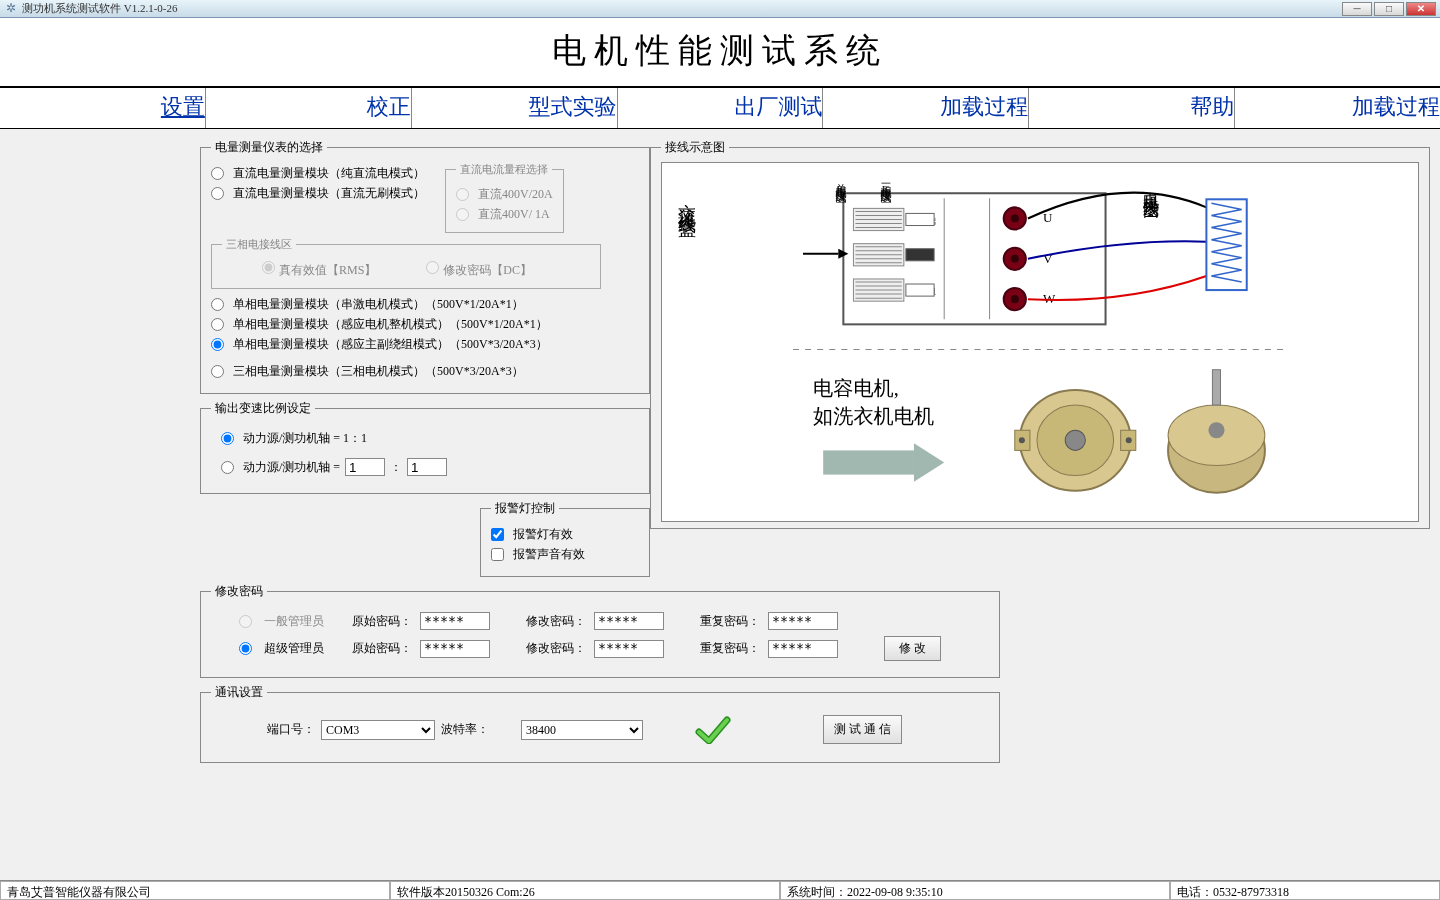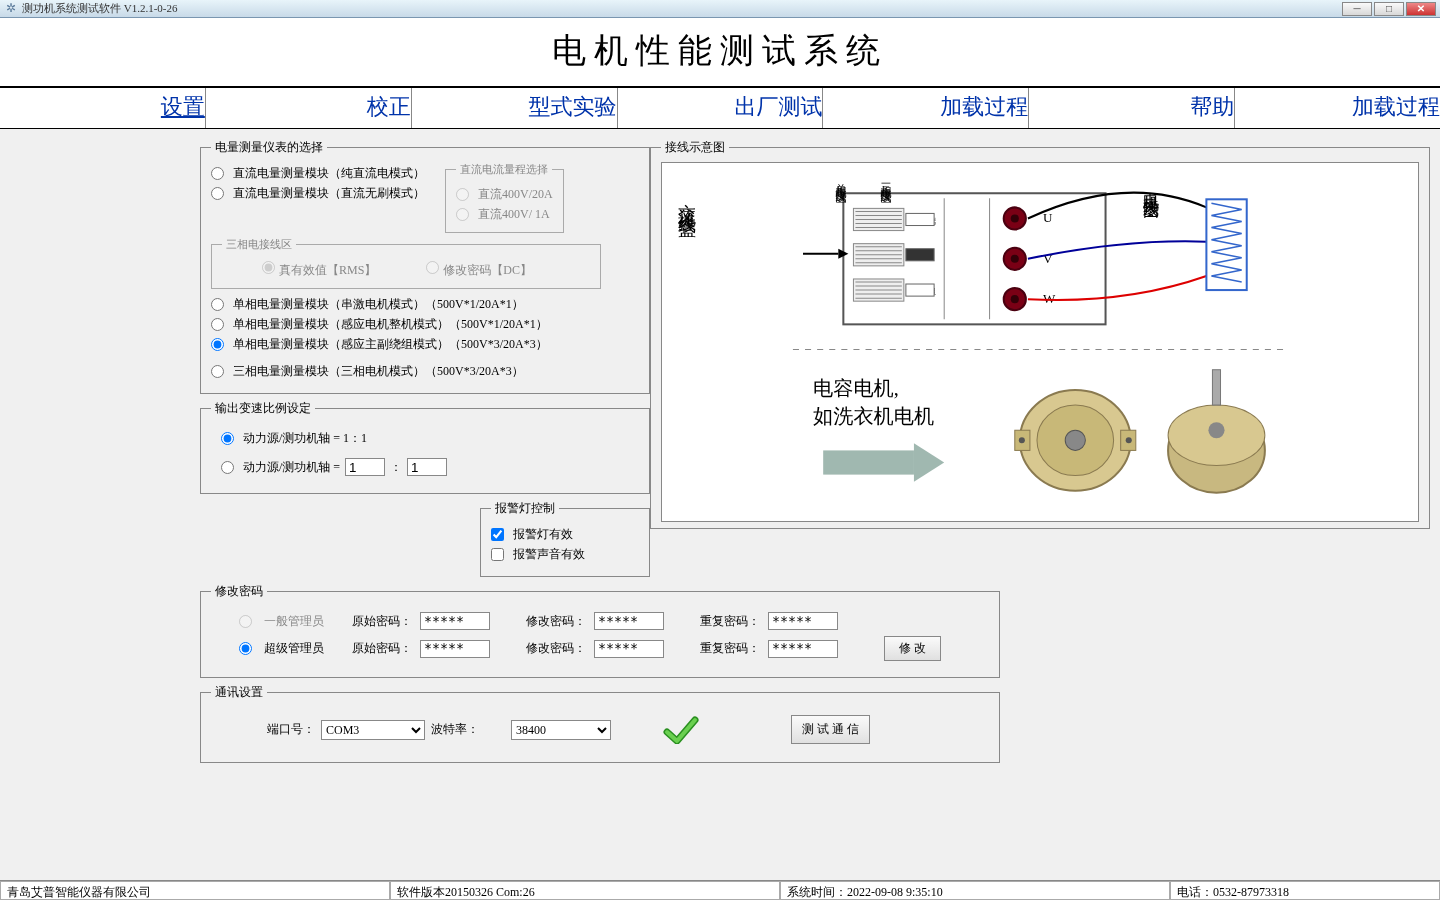--- a/index.html
+++ b/index.html
@@ -272,24 +272,24 @@
         <span style="width:30px;"></span>
         <button class="btn">修 改</button>
       </div>
     </fieldset>
 
     <fieldset style="width:800px;">
       <legend>通讯设置</legend>
       <div class="commrow">
         <span style="width:30px;"></span>
         <span>端口号：</span>
-        <select style="width:104px;"><option>COM3</option></select>
+        <select style="width:114px;"><option>COM3</option></select>
         <span>波特率：</span>
         <span style="width:20px;"></span>
-        <select style="width:100px;"><option>38400</option></select>
+        <select style="width:122px;"><option>38400</option></select>
         <span style="width:40px;"></span>
         <span class="checkmark">
           <svg width="36" height="28" viewBox="0 0 36 28">
               <path d="M 4 16 L 14 25 L 32 4" stroke="#2a9020" stroke-width="7" fill="none" stroke-linecap="round" stroke-linejoin="round"></path>
               <path d="M 4 16 L 14 25 L 32 4" stroke="#6ad050" stroke-width="4" fill="none" stroke-linecap="round" stroke-linejoin="round"></path>
             </svg>
         </span>
         <span style="width:80px;"></span>
         <button class="btn" style="padding:5px 10px;">测 试 通 信</button>
       </div>

